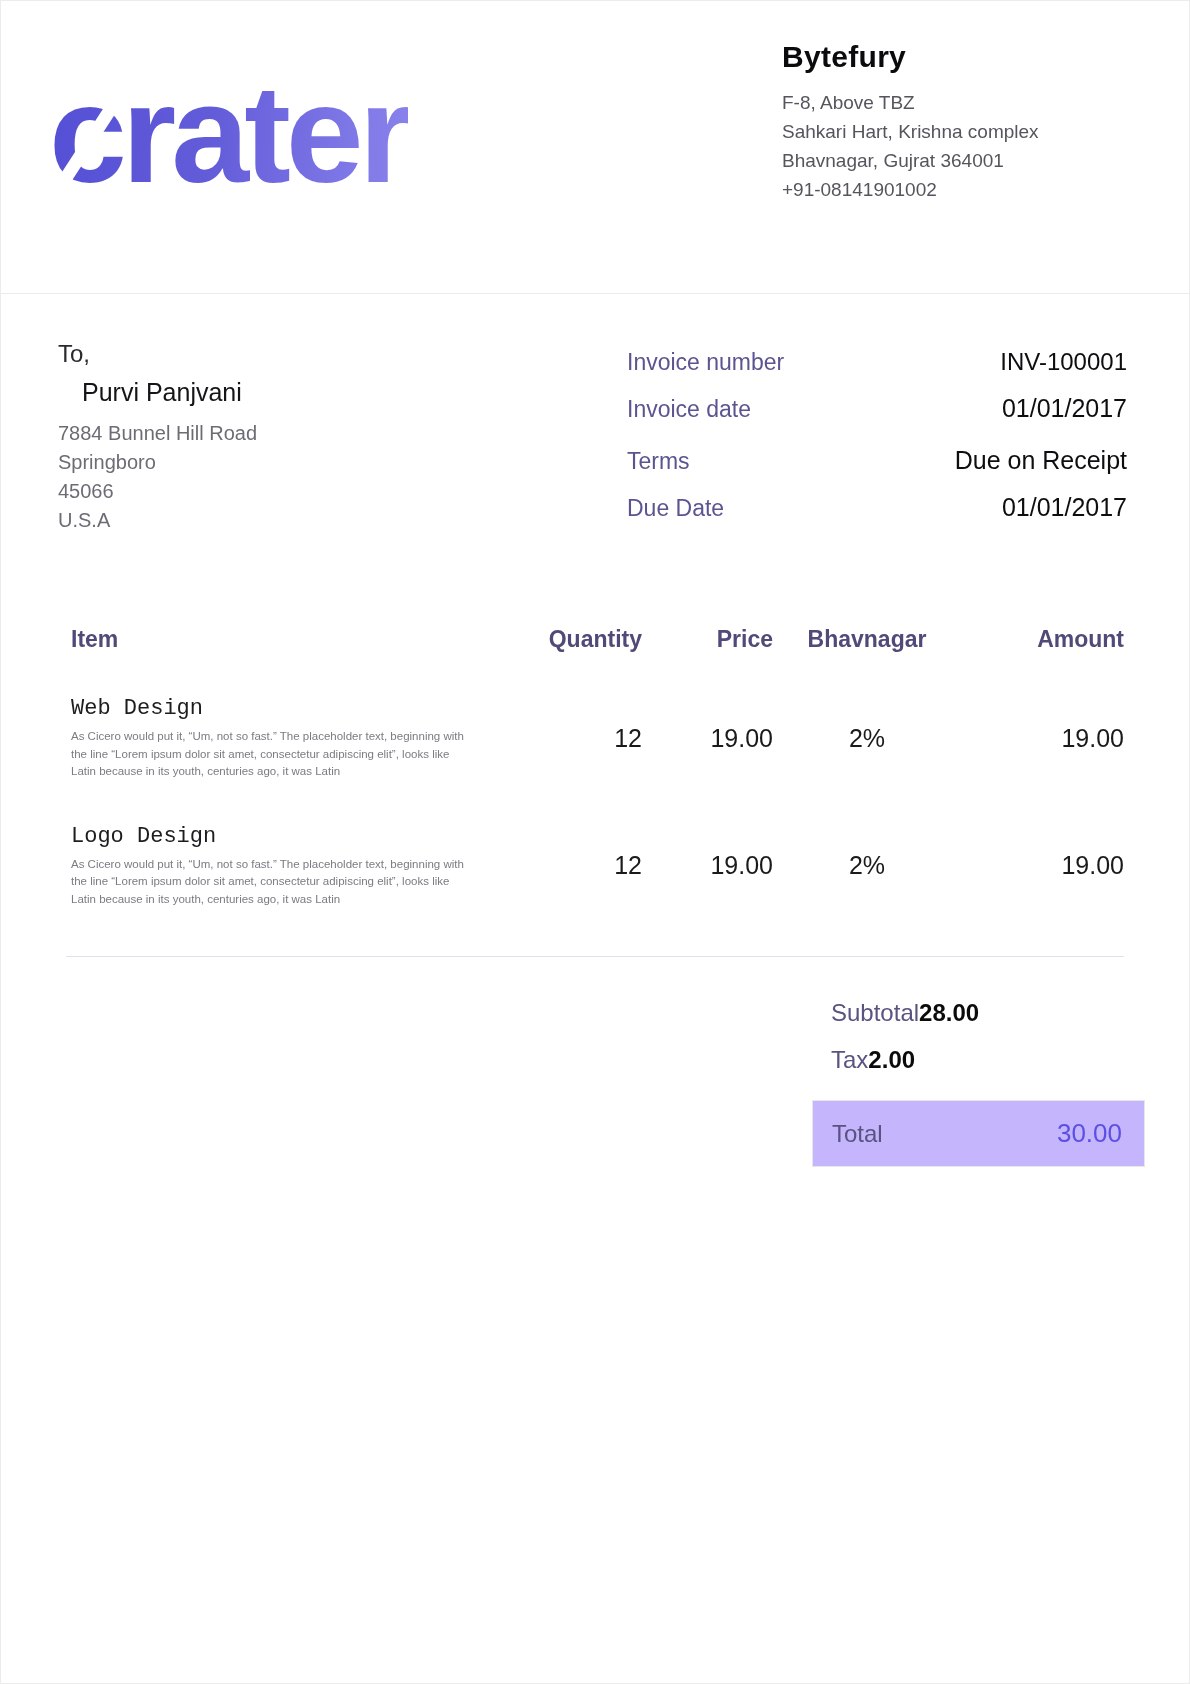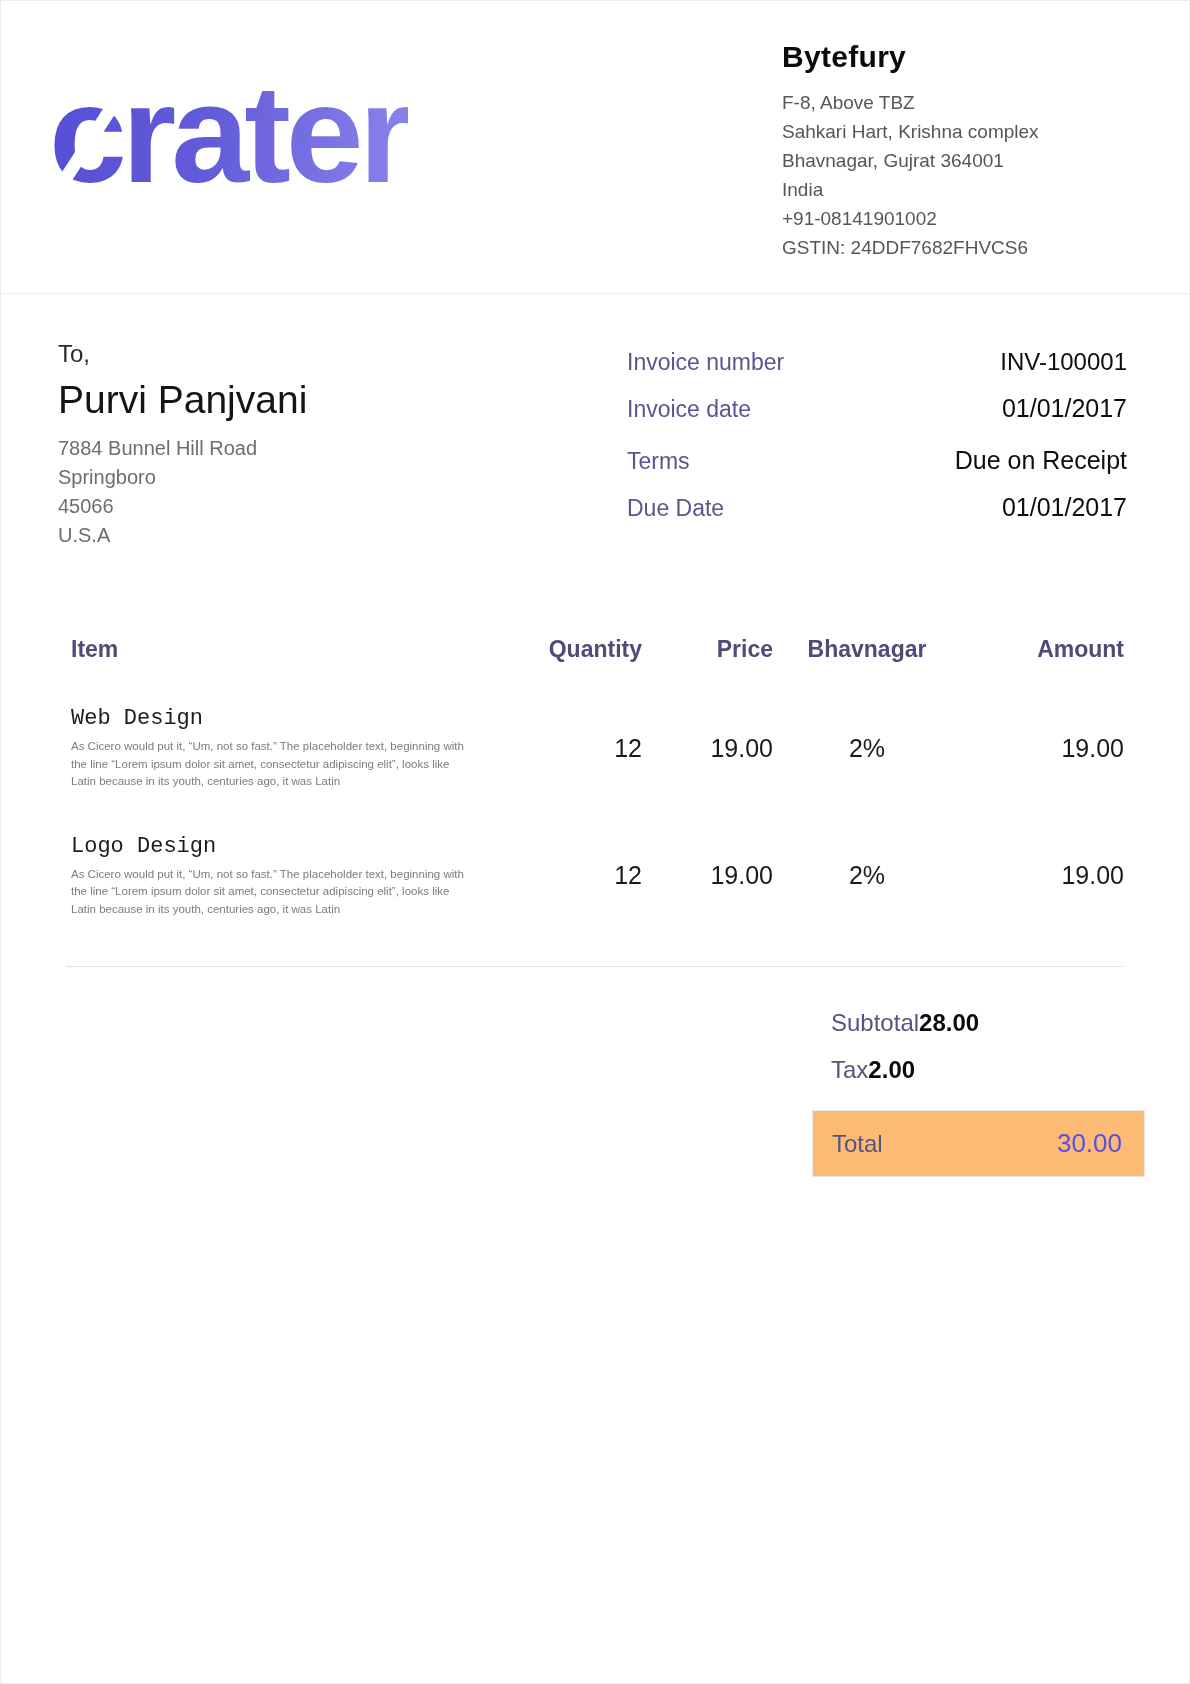--- a/index.html
+++ b/index.html
@@ -49,21 +49,21 @@
     font-size: 19px; color: #55555d; line-height: 29px; font-weight: 400;
   }
 
   
   .billing {
     display: flex; justify-content: space-between;
     padding: 44px 62px 0 57px;
   }
   .bill-to { padding-top: 2px; }
   .bill-to-intro { font-size: 24px; color: #2a2a2e; margin-bottom: 10px; }
-  .bill-to-name { font-size: 39px; font-weight: 500; color: #151517; margin-bottom: 12px; }
+  .bill-to-name { font-size: 25px; font-weight: 500; color: #151517; margin-bottom: 12px; margin-left: 24px; }
   .bill-to-address div { font-size: 20px; color: #6c6c75; line-height: 29px; }
 
   .meta { width: 500px; padding-top: 10px; }
   .meta-row {
     display: flex; justify-content: space-between; align-items: baseline;
     margin-bottom: 18px;
   }
   .meta-row.spaced { margin-top: 23px; }
   .meta-label { font-size: 23px; color: #5a5590; font-weight: 400; }
   .meta-value { font-size: 24px; color: #0e0e10; font-weight: 400; text-align: right; }
@@ -102,21 +102,21 @@
   .totals-row {
     display: flex; justify-content: flex-start; align-items: baseline;
     padding: 0 22px 0 19px;
     margin-bottom: 19px;
   }
   .totals-label { font-size: 24px; color: #585380; font-weight: 400; }
   .totals-value { font-size: 24px; color: #0b0b0c; font-weight: 700; }
   .total-box {
     margin-top: 26px;
     border: 1px solid #e7e7ea;
-    background: #fdba74;
+    background: #c4b5fd;
     padding: 17px 22px 17px 19px;
     display: flex; justify-content: space-between; align-items: baseline;
   }
   .total-box .totals-label { font-size: 24px; }
   .total-box .grand-total { font-size: 26px; font-weight: 400; color: #5a50e2; }
 </style>
 </head>
 <body>
 
 <div class="page">
@@ -126,23 +126,21 @@
       <div class="logo-text">crater</div>
       <div class="logo-cut cut-c"></div>
       <div class="logo-cut cut-r"></div>
     </div>
     <div class="company">
       <div class="company-name">Bytefury</div>
       <div class="company-address">
         <div>F-8, Above TBZ</div>
         <div>Sahkari Hart, Krishna complex</div>
         <div>Bhavnagar, Gujrat 364001</div>
-        <div>India</div>
         <div>+91-08141901002</div>
-        <div>GSTIN: 24DDF7682FHVCS6</div>
       </div>
     </div>
   </div>
 
   <div class="billing">
     <div class="bill-to">
       <div class="bill-to-intro">To,</div>
       <div class="bill-to-name">Purvi Panjvani</div>
       <div class="bill-to-address">
         <div>7884 Bunnel Hill Road</div>

